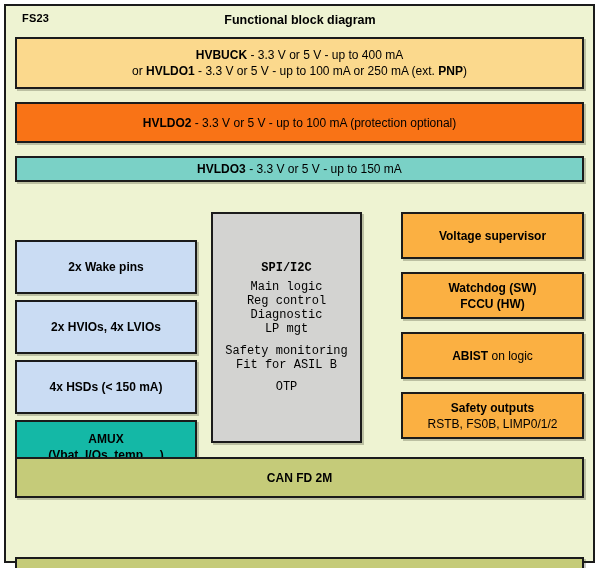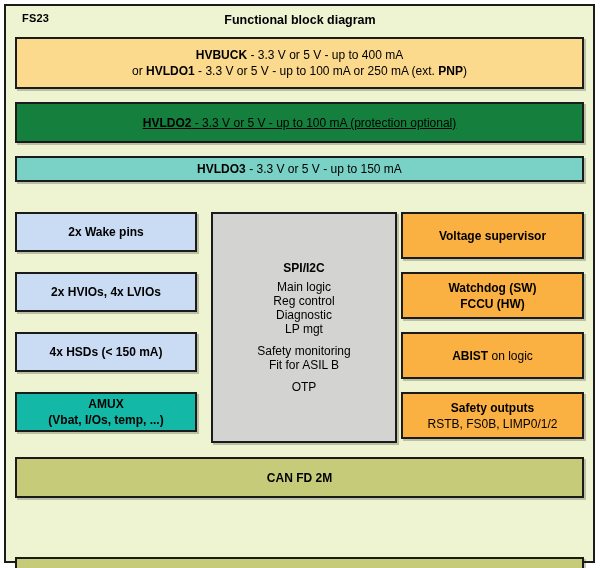--- a/index.html
+++ b/index.html
@@ -28,45 +28,45 @@
     box-shadow:2px 2px 0 rgba(40,40,20,0.25);
   }
   .b { font-weight:bold; }
   
   .hvbuck { left:15px; top:37px;  width:569px; height:52px; }
   .hvldo2 { left:15px; top:102px; width:569px; height:41px; }
   .hvldo3 { left:15px; top:156px; width:569px; height:26px; }
   .can    { left:15px; top:457px; width:569px; height:41px; font-weight:bold; }
   .lin    { left:15px; top:509px; width:569px; height:41px; font-weight:bold;margin-top:48px; }
   
-  .lcol { left:15px; width:182px; height:40px; font-weight:bold; }
+  .lcol { left:15px; width:182px; height:54px; font-weight:bold;margin-top:28px; }
   .row1 { top:212px; } .row2 { top:272px; } .row3 { top:332px; } .row4 { top:392px; }
   
-  .logic { left:211px; top:212px; width:186px; height:231px; line-height:14px; }
+  .logic { left:211px; top:212px; width:151px; height:231px; line-height:14px;font-family:Liberation Mono, monospace; }
   .logic .grp { margin-top:8px; }
   .logic .ttl { margin-bottom:5px; }
   
   .rcol { left:401px; width:183px; height:47px; }
   .line { display:block; }
 </style>
 </head>
 <body>
 
 <div class="stage">
   <div class="board" style="background: rgb(238, 243, 210);"></div>
 
   <div class="chip-label">FS23</div>
   <div class="diagram-title">Functional block diagram</div>
 
   <div class="block hvbuck" style="background: rgb(251, 217, 141);">
     <span class="line"><span class="b">HVBUCK</span><span> - 3.3 V or 5 V - up to 400 mA</span></span>
     <span class="line"><span>or </span><span class="b">HVLDO1</span><span> - 3.3 V or 5 V - up to 100 mA or 250 mA (ext. </span><span class="b">PNP</span><span>)</span></span>
   </div>
 
-  <div class="block hvldo2" style="background: #15803d; text-decoration: underline;">
+  <div class="block hvldo2" style="background: #f97316;">
     <span class="line"><span class="b">HVLDO2</span><span> - 3.3 V or 5 V - up to 100 mA (protection optional)</span></span>
   </div>
 
   <div class="block hvldo3" style="background: rgb(122, 209, 198);">
     <span class="line"><span class="b">HVLDO3</span><span> - 3.3 V or 5 V - up to 150 mA</span></span>
   </div>
 
   <div class="block lcol row1" style="background: rgb(202, 220, 243);">
     <span class="line">2x Wake pins</span>
   </div>

